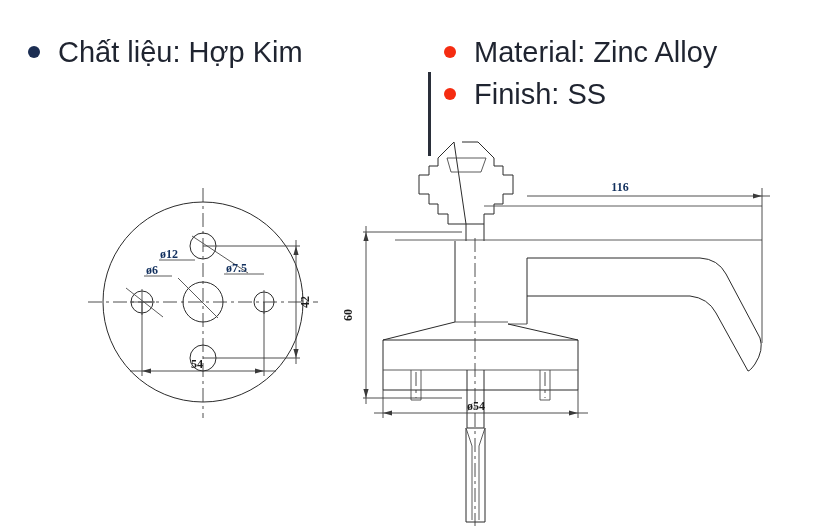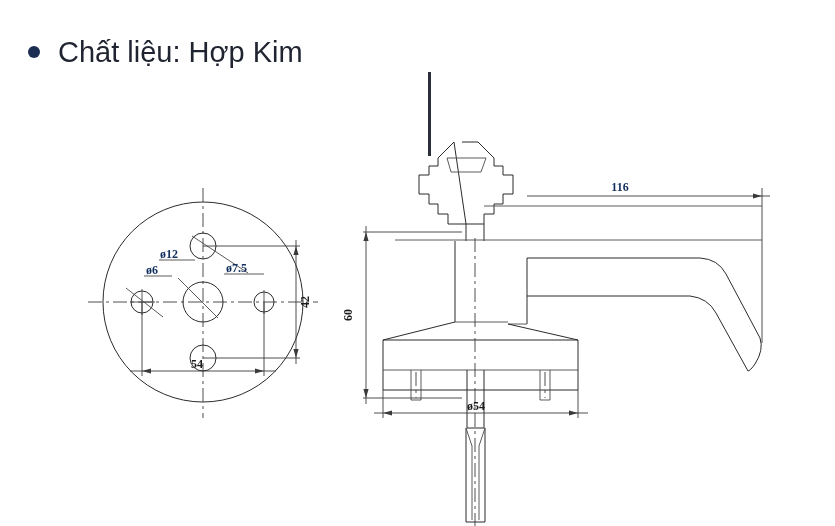--- a/index.html
+++ b/index.html
@@ -64,20 +64,30 @@
 
   <div class="specs">
 
     <div class="spec-col left">
       <div class="spec-item">
         <span class="bullet navy" style="background: rgb(27, 45, 82);"></span>
         <span>Chất liệu: Hợp Kim</span>
       </div>
     </div>
 
+    <div class="spec-col right">
+      <div class="spec-item">
+        <span class="bullet red" style="background: rgb(245, 44, 17);"></span>
+        <span>Material: Zinc Alloy</span>
+      </div>
+      <div class="spec-item">
+        <span class="bullet red" style="background: rgb(245, 44, 17);"></span>
+        <span>Finish: SS</span>
+      </div>
+    </div>
 
     <div class="divider"></div>
   </div>
 
   <div class="drawing">
     <svg width="835" height="398" viewBox="0 0 835 398" xmlns="http://www.w3.org/2000/svg">
 
       <g>
 
         <circle cx="203" cy="174" r="100" class="ln"></circle>

